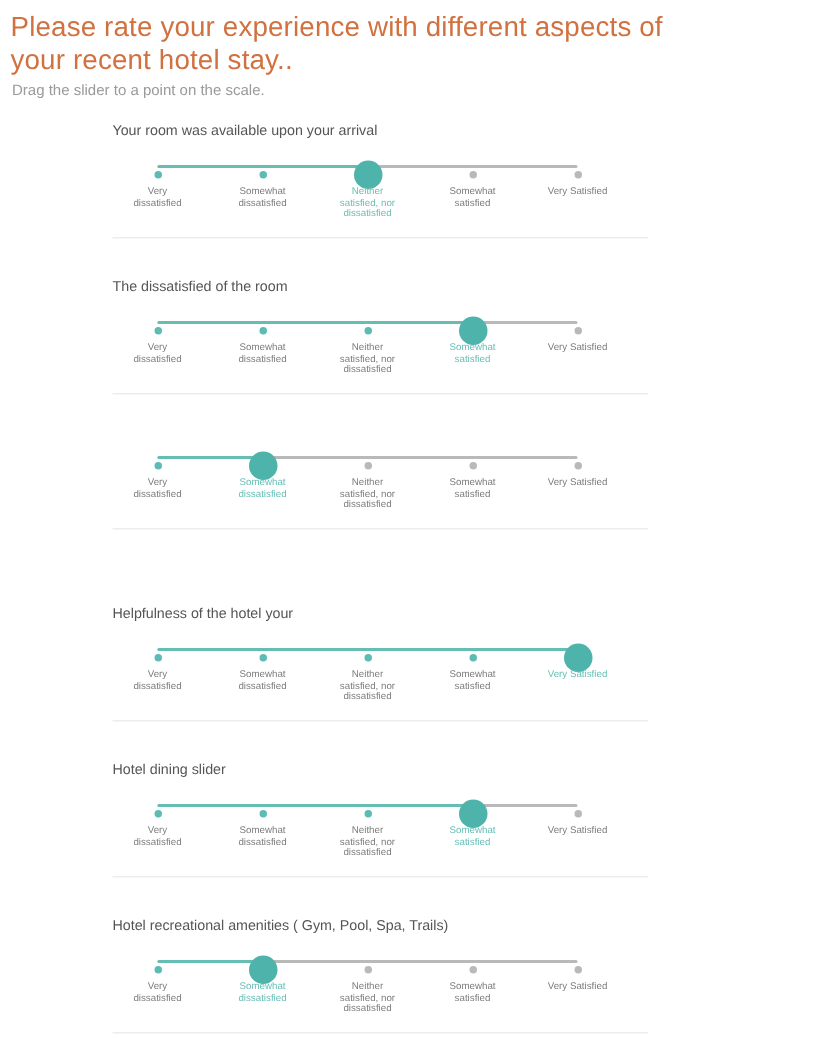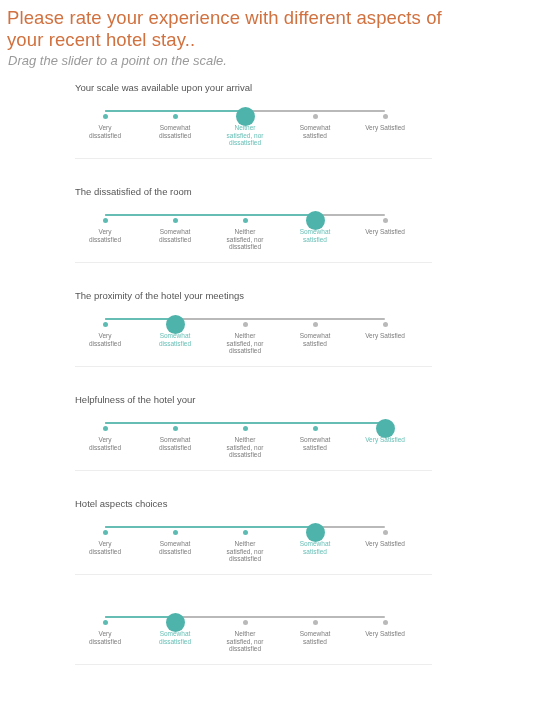--- a/index.html
+++ b/index.html
@@ -27,26 +27,25 @@
   }
   .survey-title {
     font-size: 18.5px;
     line-height: 22px;
     color: #d1713f;
     font-weight: 400;
     margin: 0;
     letter-spacing: 0.1px;
   }
   .survey-subtitle {
-    font-size: 13px;
+    font-size: 10px;
     line-height: 10px;
     color: #9a9a9a;
     margin: 5px 0 0 1px;
     font-weight: 400;
-    font-style: italic;
   }
   
   .question-list {
     margin-top: 14px;
   }
   .question-block {
     position: relative;
     padding: 0 0 0 0;
     height: 104px;
     box-sizing: border-box;
@@ -144,21 +143,21 @@
 
 <div class="page">
 
   <div class="survey-header">
     <h1 class="survey-title">Please rate your experience with different aspects of your recent hotel stay..</h1>
     <p class="survey-subtitle">Drag the slider to a point on the scale.</p>
   </div>
 
   <div class="question-list">
       <div class="question-block">
-        <div class="question-title">Your scale was available upon your arrival</div>
+        <div class="question-title">Your room was available upon your arrival</div>
         <div class="slider-wrap">
           <div class="track">
             <div class="track-fill" style="width: 50%;"></div>
             <div class="tick filled" style="left: 0%;"></div>
             <div class="tick filled" style="left: 25%;"></div>
             <div class="thumb" style="left: 50%;"></div>
             <div class="tick" style="left: 75%;"></div>
             <div class="tick" style="left: 100%;"></div>
           </div>
         </div>
@@ -216,21 +215,20 @@
             <span class="lbl-line">Somewhat</span>
             <span class="lbl-line">satisfied</span>
           </div>
           <div class="scale-label" style="left: calc(100% - 47px);">
             <span class="lbl-line">Very Satisfied</span>
           </div>
         </div>
         <div class="divider"></div>
       </div>
       <div class="question-block">
-        <div class="question-title">The proximity of the hotel your meetings</div>
         <div class="slider-wrap">
           <div class="track">
             <div class="track-fill" style="width: 25%;"></div>
             <div class="tick filled" style="left: 0%;"></div>
             <div class="thumb" style="left: 25%;"></div>
             <div class="tick" style="left: 50%;"></div>
             <div class="tick" style="left: 75%;"></div>
             <div class="tick" style="left: 100%;"></div>
           </div>
         </div>
@@ -288,21 +286,21 @@
             <span class="lbl-line">Somewhat</span>
             <span class="lbl-line">satisfied</span>
           </div>
           <div class="scale-label selected" style="left: calc(100% - 47px);">
             <span class="lbl-line">Very Satisfied</span>
           </div>
         </div>
         <div class="divider"></div>
       </div>
       <div class="question-block">
-        <div class="question-title">Hotel aspects choices</div>
+        <div class="question-title">Hotel dining slider</div>
         <div class="slider-wrap">
           <div class="track">
             <div class="track-fill" style="width: 75%;"></div>
             <div class="tick filled" style="left: 0%;"></div>
             <div class="tick filled" style="left: 25%;"></div>
             <div class="tick filled" style="left: 50%;"></div>
             <div class="thumb" style="left: 75%;"></div>
             <div class="tick" style="left: 100%;"></div>
           </div>
         </div>
@@ -324,20 +322,21 @@
             <span class="lbl-line">Somewhat</span>
             <span class="lbl-line">satisfied</span>
           </div>
           <div class="scale-label" style="left: calc(100% - 47px);">
             <span class="lbl-line">Very Satisfied</span>
           </div>
         </div>
         <div class="divider"></div>
       </div>
       <div class="question-block last">
+        <div class="question-title">Hotel recreational amenities ( Gym, Pool, Spa, Trails)</div>
         <div class="slider-wrap">
           <div class="track">
             <div class="track-fill" style="width: 25%;"></div>
             <div class="tick filled" style="left: 0%;"></div>
             <div class="thumb" style="left: 25%;"></div>
             <div class="tick" style="left: 50%;"></div>
             <div class="tick" style="left: 75%;"></div>
             <div class="tick" style="left: 100%;"></div>
           </div>
         </div>

